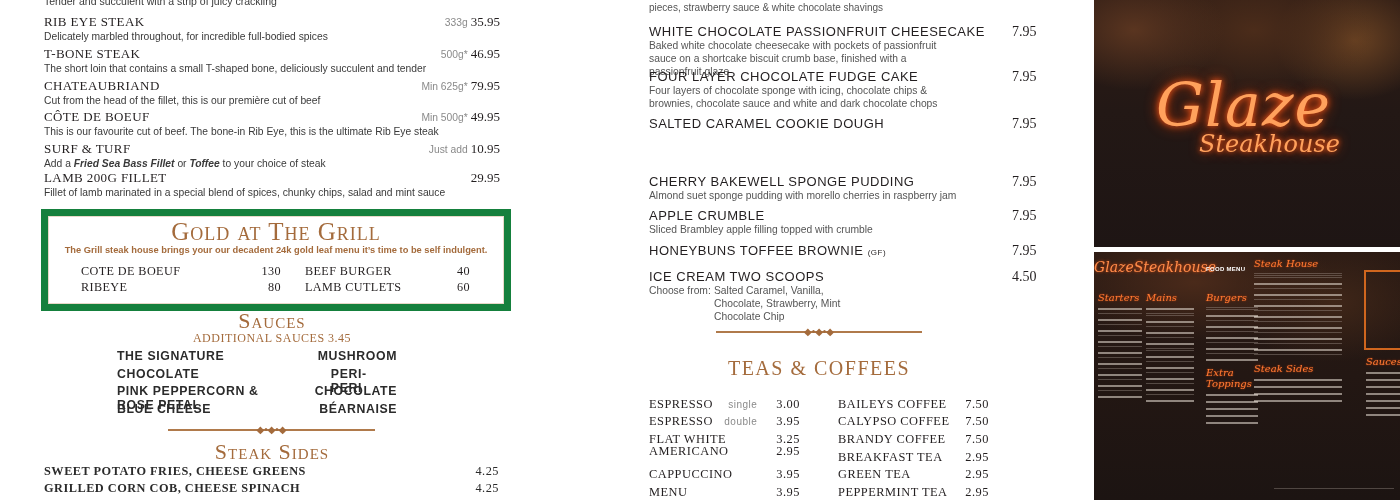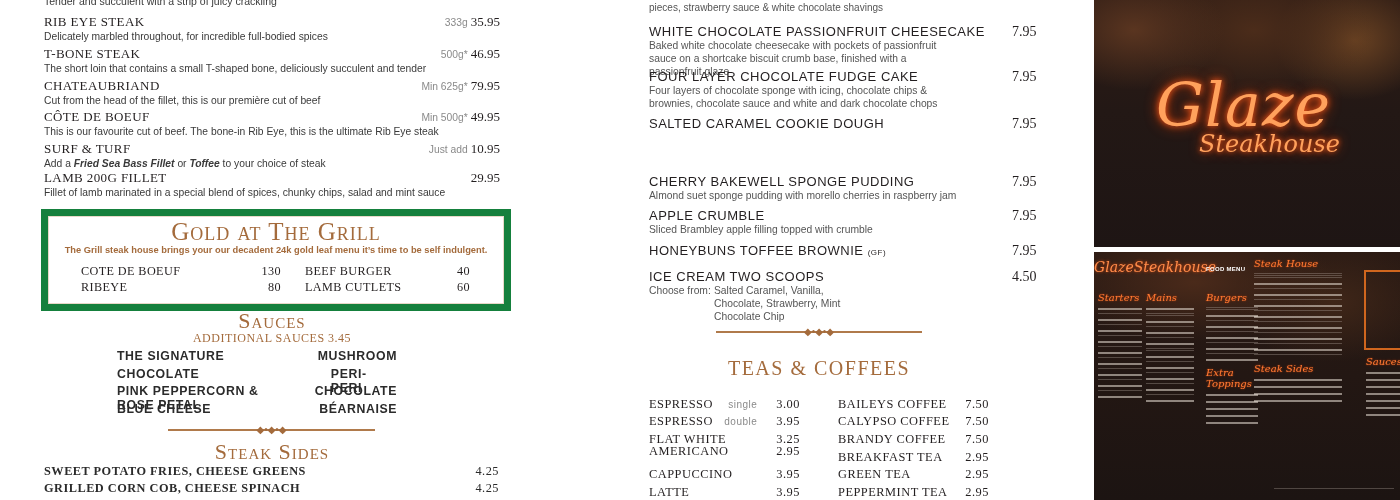--- a/index.html
+++ b/index.html
@@ -223,21 +223,21 @@
 </div>
 
 <div class="section-title" style="left:649px; width:340px; top:357px; font-size:20px; font-variant:normal; letter-spacing:1.5px;">TEAS &amp; COFFEES</div>
 
 <div>
   <div class="drink-row" style="left:649px; top:397px; width:151px;"><span>ESPRESSO</span><span style="position:absolute; right:0;"><span class="pre">single</span><span>3.00</span></span></div>
   <div class="drink-row" style="left:649px; top:414px; width:151px;"><span>ESPRESSO</span><span style="position:absolute; right:0;"><span class="pre">double</span><span>3.95</span></span></div>
   <div class="drink-row" style="left:649px; top:432px; width:151px;"><span>FLAT WHITE</span><span style="position:absolute; right:0;">3.25</span></div>
   <div class="drink-row" style="left:649px; top:444px; width:151px;"><span>AMERICANO</span><span style="position:absolute; right:0;">2.95</span></div>
   <div class="drink-row" style="left:649px; top:467px; width:151px;"><span>CAPPUCCINO</span><span style="position:absolute; right:0;">3.95</span></div>
-  <div class="drink-row" style="left:649px; top:485px; width:151px;"><span>LATTE</span><span style="position:absolute; right:0;">3.95</span></div>
+  <div class="drink-row" style="left:649px; top:485px; width:151px;"><span>MENU</span><span style="position:absolute; right:0;">3.95</span></div>
 </div>
 
 <div>
   <div class="drink-row" style="left:838px; top:397px; width:151px;"><span>BAILEYS COFFEE</span><span style="position:absolute; right:0;">7.50</span></div>
   <div class="drink-row" style="left:838px; top:414px; width:151px;"><span>CALYPSO COFFEE</span><span style="position:absolute; right:0;">7.50</span></div>
   <div class="drink-row" style="left:838px; top:432px; width:151px;"><span>BRANDY COFFEE</span><span style="position:absolute; right:0;">7.50</span></div>
   <div class="drink-row" style="left:838px; top:450px; width:151px;"><span>BREAKFAST TEA</span><span style="position:absolute; right:0;">2.95</span></div>
   <div class="drink-row" style="left:838px; top:467px; width:151px;"><span>GREEN TEA</span><span style="position:absolute; right:0;">2.95</span></div>
   <div class="drink-row" style="left:838px; top:485px; width:151px;"><span>PEPPERMINT TEA</span><span style="position:absolute; right:0;">2.95</span></div>
 </div>

